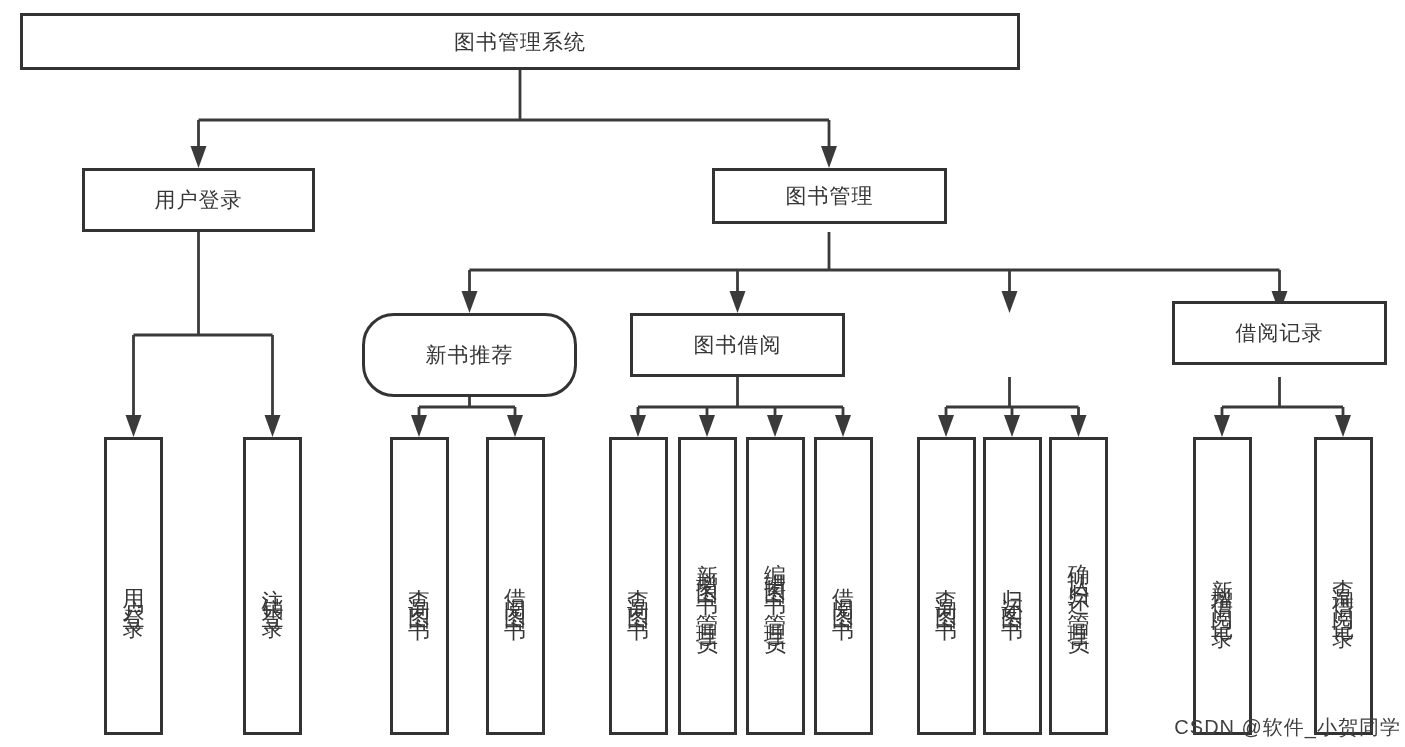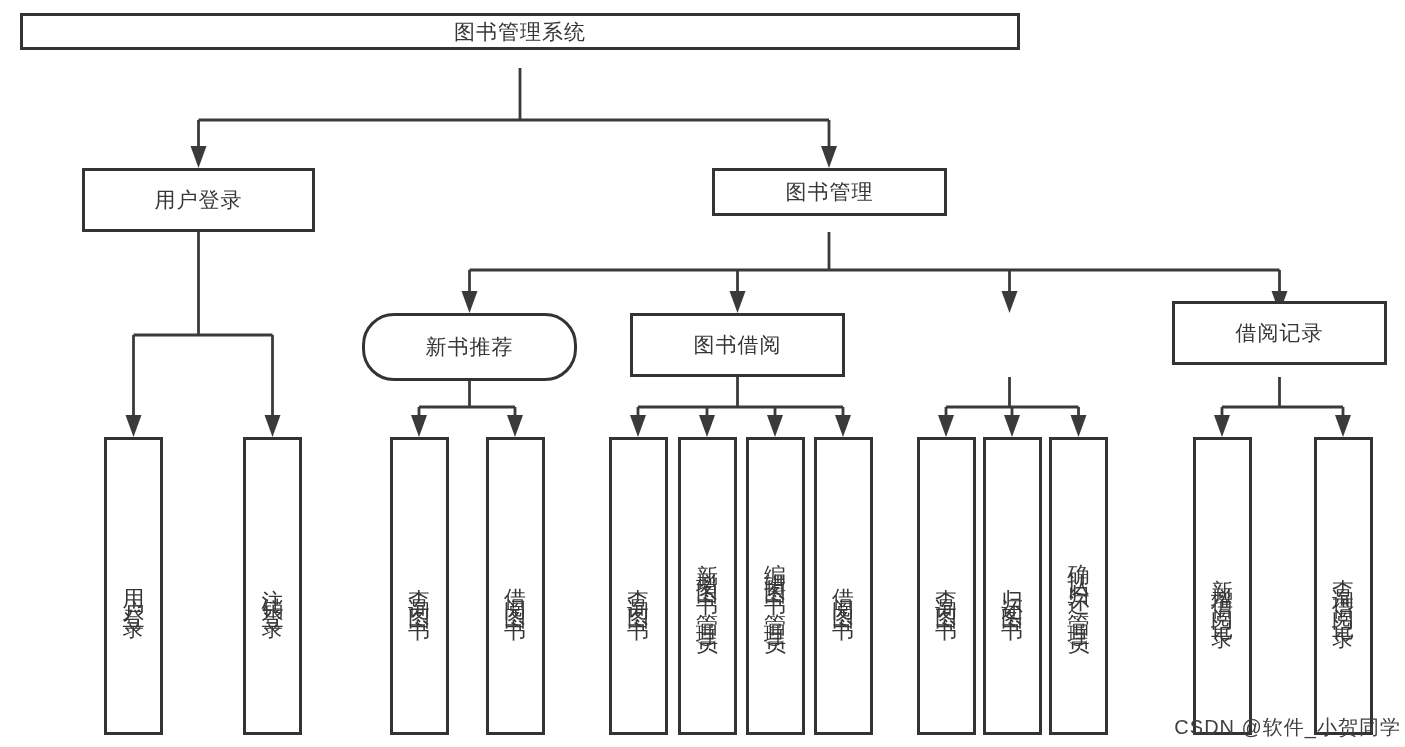--- a/index.html
+++ b/index.html
@@ -99,30 +99,30 @@
       <line x1="1012" y1="407" x2="1012" y2="421" stroke="#3a3a3a" stroke-width="2.8"></line>
       <polygon points="1012,437 1004,415 1020,415" fill="#3a3a3a"></polygon>
       <line x1="1078.5" y1="407" x2="1078.5" y2="421" stroke="#3a3a3a" stroke-width="2.8"></line>
       <polygon points="1078.5,437 1070.5,415 1086.5,415" fill="#3a3a3a"></polygon>
       <line x1="1222" y1="407" x2="1222" y2="421" stroke="#3a3a3a" stroke-width="2.8"></line>
       <polygon points="1222,437 1214,415 1230,415" fill="#3a3a3a"></polygon>
       <line x1="1343" y1="407" x2="1343" y2="421" stroke="#3a3a3a" stroke-width="2.8"></line>
       <polygon points="1343,437 1335,415 1351,415" fill="#3a3a3a"></polygon>
     </svg>
   <div id="nodes">
-      <div class="node horizontal" style="left: 20px; top: 13px; width: 1000px; height: 37px;">
+      <div class="node horizontal" style="left: 20px; top: 13px; width: 1000px; height: 57px;">
         <span class="label">图书管理系统</span>
       </div>
       <div class="node horizontal" style="left: 82px; top: 168px; width: 233px; height: 64px;">
         <span class="label">用户登录</span>
       </div>
-      <div class="node horizontal" style="left: 712px; top: 168px; width: 235px; height: 48px; align-items: center;">
+      <div class="node horizontal" style="left: 712px; top: 168px; width: 235px; height: 56px; align-items: center;">
         <span class="label">图书管理</span>
       </div>
-      <div class="node horizontal" style="left: 362px; top: 313px; width: 215px; height: 68px; border-radius: 32px;">
+      <div class="node horizontal" style="left: 362px; top: 313px; width: 215px; height: 84px; border-radius: 32px;">
         <span class="label">新书推荐</span>
       </div>
       <div class="node horizontal" style="left: 630px; top: 313px; width: 215px; height: 64px;">
         <span class="label">图书借阅</span>
       </div>
       <div class="node horizontal" style="left: 1172px; top: 301px; width: 215px; height: 64px;">
         <span class="label">借阅记录</span>
       </div>
       <div class="node vertical" style="left: 104px; top: 437px; width: 59px; height: 298px;">
         <span class="label">用户登录</span>

